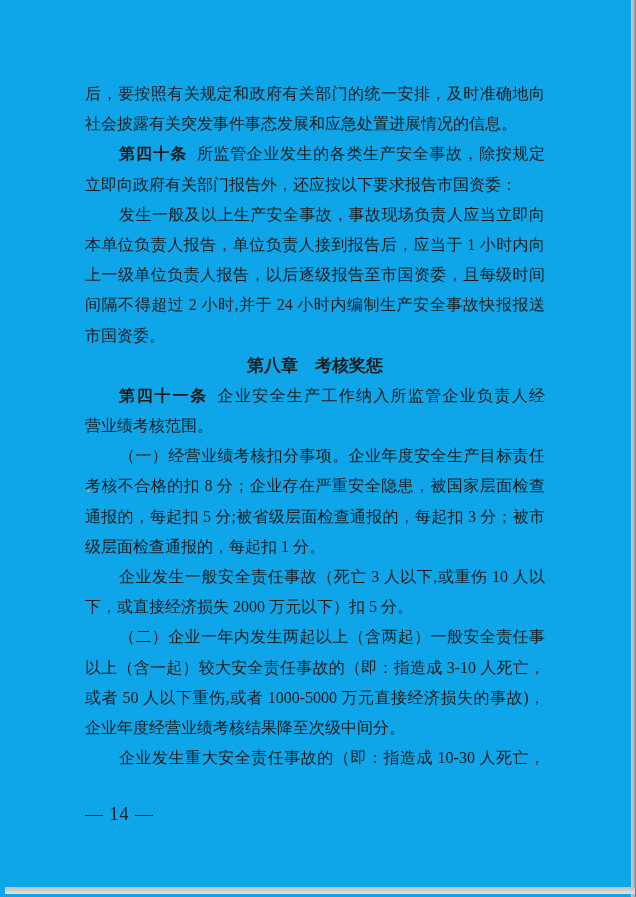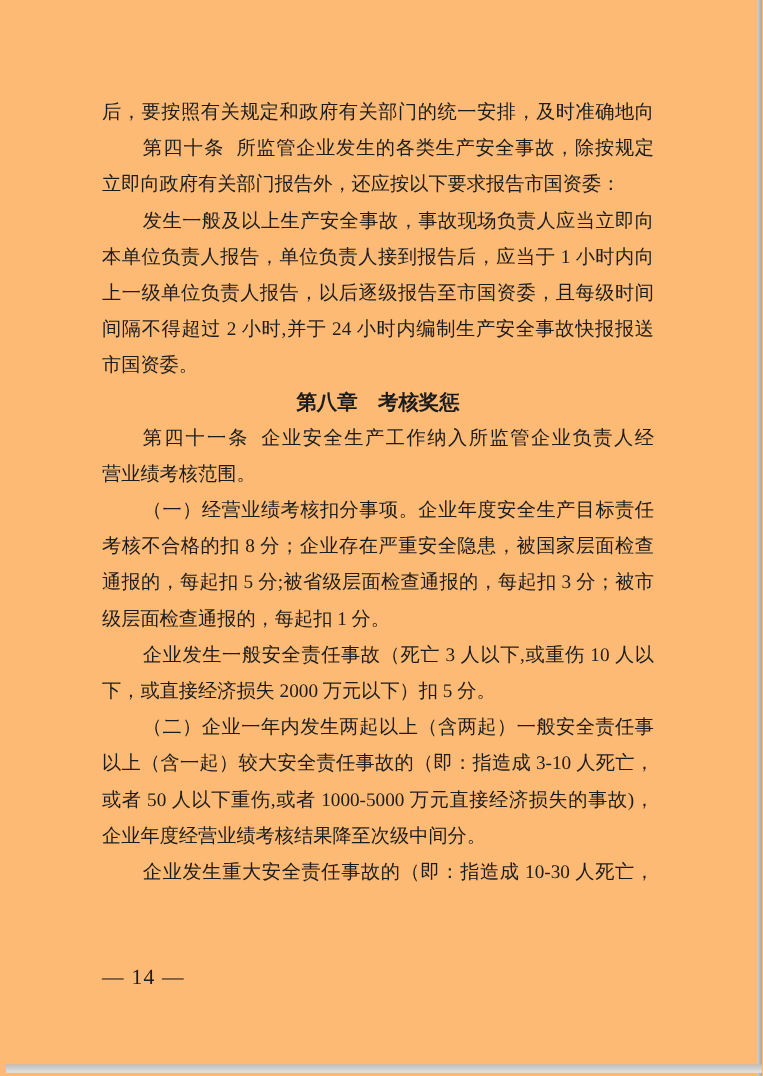--- a/index.html
+++ b/index.html
@@ -10,21 +10,21 @@
   body {
     width: 636px;
     height: 897px;
     position: relative;
     overflow: hidden;
     font-family: "Liberation Serif", "DejaVu Serif", serif;
   }
   .page {
     position: absolute;
     inset: 0;
-    background: #fdba74;
+    background: #0ea5e9;
   }
   .content {
     position: absolute;
     left: 85px;
     top: 79px;
     width: 460px;
     color: #1c1c1c;
     font-size: 16px;
   }
   .line {
@@ -42,21 +42,21 @@
     padding-left: 34px;
   }
   .line.chapter {
     font-weight: bold;
     text-align: left;
     text-align-last: center;
     font-size: 17px;
     white-space: nowrap;
   }
   .article-no {
-    font-weight: normal;
+    font-weight: bold;
     margin-right: 0.6em;
     letter-spacing: 0.5px;
   }
   .pagenum {
     position: absolute;
     left: 85px;
     top: 804px;
     font-size: 18px;
     color: #1c1c1c;
     letter-spacing: 1px;
@@ -87,20 +87,21 @@
     background: #e8a24a;
     opacity: 0.8;
   }
 </style>
 </head>
 <body>
 
 <div class="page">
   <div class="content" id="content">
       <div class="line body justify">后，要按照有关规定和政府有关部门的统一安排，及时准确地向</div>
+      <div class="line body">社会披露有关突发事件事态发展和应急处置进展情况的信息。</div>
       <div class="line body indent justify"><span class="article-no">第四十条</span>所监管企业发生的各类生产安全事故，除按规定</div>
       <div class="line body">立即向政府有关部门报告外，还应按以下要求报告市国资委：</div>
       <div class="line body indent justify">发生一般及以上生产安全事故，事故现场负责人应当立即向</div>
       <div class="line body justify">本单位负责人报告，单位负责人接到报告后，应当于 1 小时内向</div>
       <div class="line body justify">上一级单位负责人报告，以后逐级报告至市国资委，且每级时间</div>
       <div class="line body justify">间隔不得超过 2 小时,并于 24 小时内编制生产安全事故快报报送</div>
       <div class="line body">市国资委。</div>
       <div class="line chapter">第八章　考核奖惩</div>
       <div class="line body indent justify"><span class="article-no">第四十一条</span>企业安全生产工作纳入所监管企业负责人经</div>
       <div class="line body">营业绩考核范围。</div>

